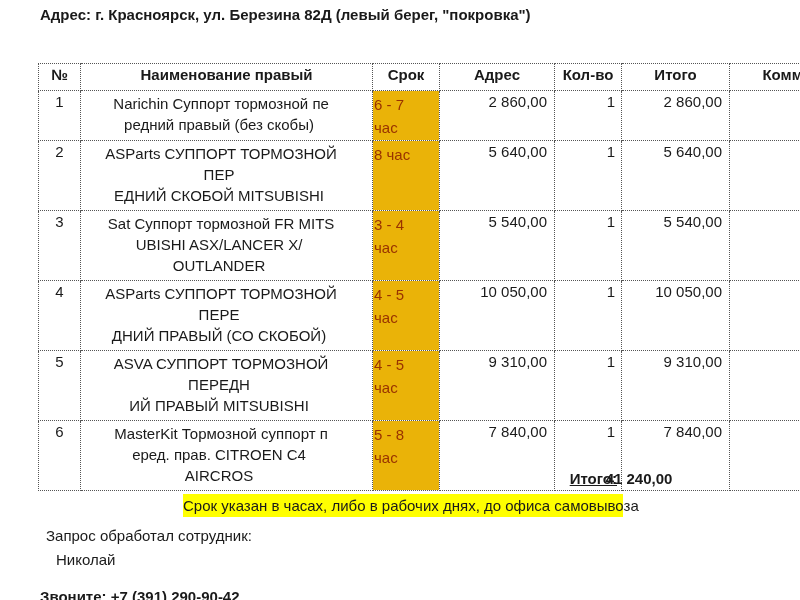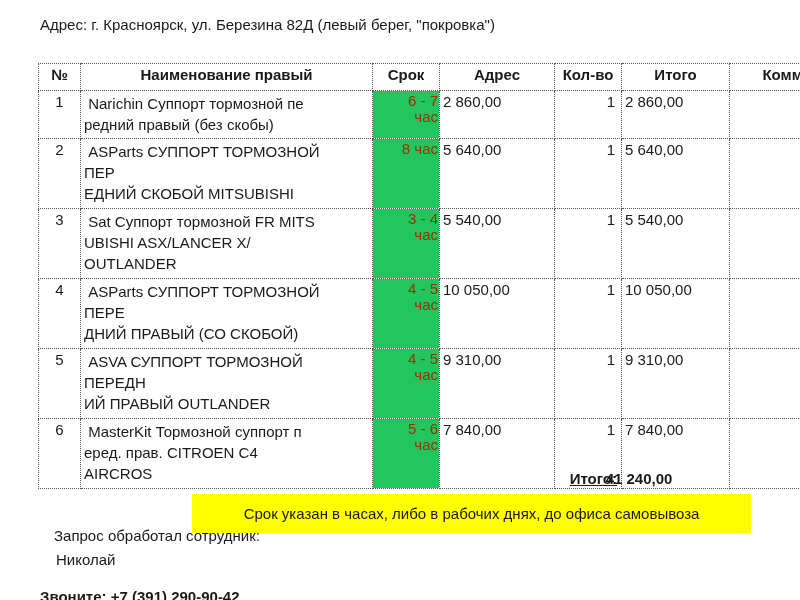--- a/index.html
+++ b/index.html
@@ -1,48 +1,48 @@
 <!DOCTYPE html>
 <html><head>
 <meta charset="utf-8">
 <style>
   html,body{margin:0;padding:0;}
   body{
     width:800px;height:600px;position:relative;overflow:hidden;
     background:#ffffff;color:#1a1a1a;
     font-family:"Liberation Sans", sans-serif;font-size:15px;
   }
-  .address{position:absolute;left:40px;top:16px;white-space:nowrap;}
+  .address{position:absolute;left:40px;top:6px;white-space:nowrap;font-weight:bold;}
   table.quote{
     position:absolute;left:38px;top:63px;
     border-collapse:collapse;table-layout:fixed;width:822px;
   }
   td,th{
     border:1px dotted #555;vertical-align:top;
     font-size:15px;overflow:hidden;
   }
   th{font-weight:bold;text-align:center;height:24px;padding:2px 0 0 0;white-space:nowrap;}
   tr.r1 td{height:44px;}
   tr.r3 td{height:66px;}
   td.num{text-align:center;padding-top:2px;}
-  td.name{text-align:left;white-space:pre-wrap;line-height:21px;padding:2px 18px 0 3px;}
+  td.name{text-align:center;white-space:pre-wrap;line-height:21px;padding:2px 18px 0 3px;}
   td.term{
-    background:#22c55e;color:#993300;text-align:right;
-    white-space:pre-wrap;line-height:16px;padding-top:2px;
+    background:#eab308;color:#993300;text-align:left;
+    white-space:pre-wrap;line-height:23px;padding-top:2px;
   }
-  td.money{padding:2px 7px 0 3px;white-space:nowrap;}
+  td.money{text-align:right;padding:2px 7px 0 16px;white-space:nowrap;}
   td.qty{text-align:right;padding:2px 6px 0 0;white-space:nowrap;}
   td.comment{background:#ffffff;}
   .total-label{position:absolute;left:438px;top:470px;width:179px;text-align:right;font-weight:bold;text-decoration:underline;}
   .total-value{position:absolute;left:560px;top:470px;width:158px;text-align:center;font-weight:bold;}
   .note{
-    position:absolute;left:192px;top:494px;width:559px;
-    background:#ffff00;text-align:center;padding:11px 0;white-space:nowrap;
+    position:absolute;left:183px;top:494px;width:440px;
+    background:#ffff00;text-align:center;padding:3px 0;white-space:nowrap;
   }
-  .processed-label{position:absolute;left:54px;top:527px;}
+  .processed-label{position:absolute;left:46px;top:527px;}
   .processed-name{position:absolute;left:56px;top:551px;}
   .phone{position:absolute;left:40px;top:588px;font-weight:bold;white-space:nowrap;}
 </style>
 </head>
 <body>
 
 <div class="address">Адрес: г. Красноярск, ул. Березина 82Д (левый берег, "покровка")</div>
 
 <table class="quote">
   <colgroup>
@@ -107,34 +107,34 @@
 час</td>
     <td class="money">10 050,00</td>
     <td class="qty">1</td>
     <td class="money">10 050,00</td>
     <td class="comment"></td>
   </tr>
   <tr class="r3">
     <td class="num">5</td>
     <td class="name"> ASVA СУППОРТ ТОРМОЗНОЙ
 ПЕРЕДН
-ИЙ ПРАВЫЙ OUTLANDER</td>
+ИЙ ПРАВЫЙ MITSUBISHI</td>
     <td class="term">4 - 5
 час</td>
     <td class="money">9 310,00</td>
     <td class="qty">1</td>
     <td class="money">9 310,00</td>
     <td class="comment"></td>
   </tr>
   <tr class="r3">
     <td class="num">6</td>
     <td class="name"> MasterKit Тормозной суппорт п
 еред. прав. CITROEN C4
 AIRCROS</td>
-    <td class="term">5 - 6
+    <td class="term">5 - 8
 час</td>
     <td class="money">7 840,00</td>
     <td class="qty">1</td>
     <td class="money">7 840,00</td>
     <td class="comment"></td>
   </tr>
 </tbody>
   </table>
 
 <div class="total-label">Итого:</div>

